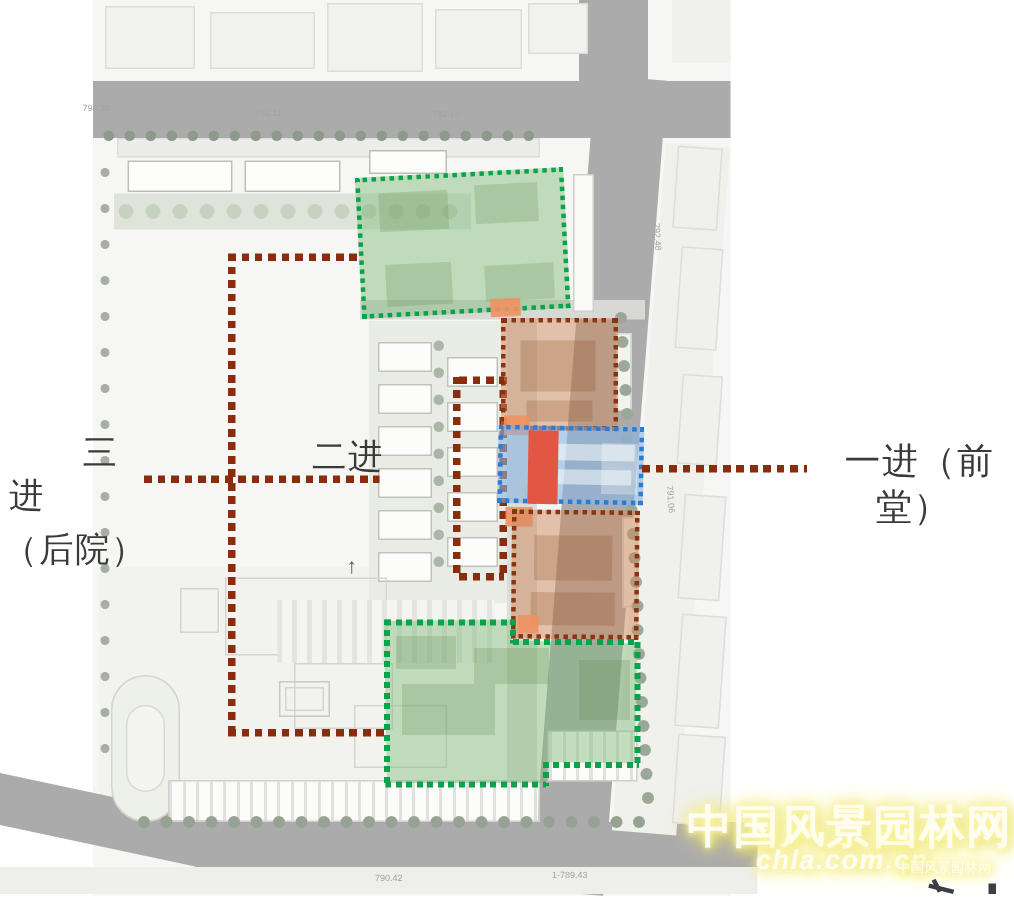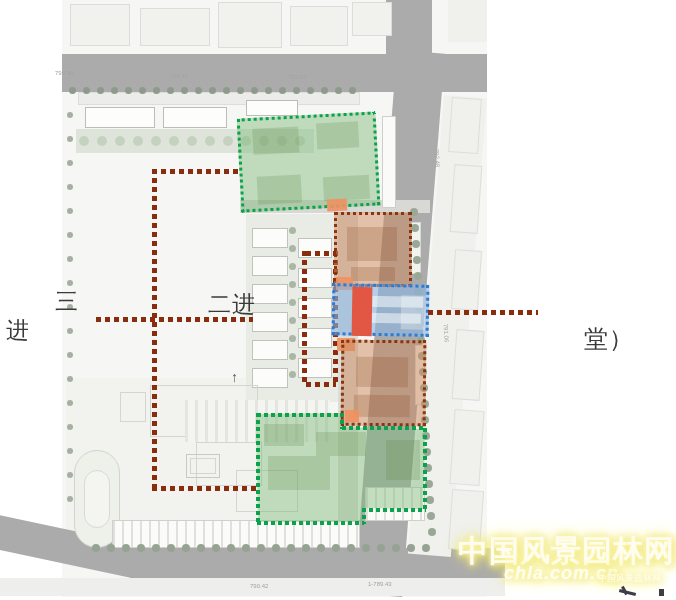--- a/index.html
+++ b/index.html
@@ -247,21 +247,23 @@
   <div class="dot-v" style="left:152px;top:169px;height:322px;"></div>
   <div class="dot-h" style="left:152px;top:486px;width:107px;"></div>
   <div class="dot-h" style="left:96px;top:317px;width:157px;"></div>
   <div class="dot-v" style="left:302px;top:251px;height:135px;"></div>
   <div class="dot-h" style="left:306px;top:251px;width:30px;"></div>
   <div class="dot-h" style="left:306px;top:382px;width:30px;"></div>
   <div class="dot-h" style="left:428px;top:310px;width:110px;"></div>
 
   <div class="lbl" style="left:55px;top:290px;">三</div>
   <div class="lbl" style="left:6px;top:319px;">进</div>
+  <div class="lbl" style="left:2px;top:355px;">（后院）</div>
   <div class="lbl" style="left:208px;top:293px;">二进</div>
+  <div class="lbl" style="left:563px;top:296px;font-size:24px;">一进（前</div>
   <div class="lbl" style="left:584px;top:327px;font-size:24px;">堂）</div>
 
   <div class="abs" style="left:231px;top:369px;font-size:14px;color:#555;">↑</div>
 
   <div class="roadmark" style="left:55px;top:70px;">794.38</div>
   <div class="roadmark" style="left:170px;top:73px;">791.11</div>
   <div class="roadmark" style="left:288px;top:74px;">792.14</div>
   <div class="roadmark" style="left:428px;top:155px;transform:rotate(86deg);">792.48</div>
   <div class="roadmark" style="left:437px;top:330px;transform:rotate(86deg);">791.06</div>
   <div class="roadmark" style="left:250px;top:583px;">790.42</div>

